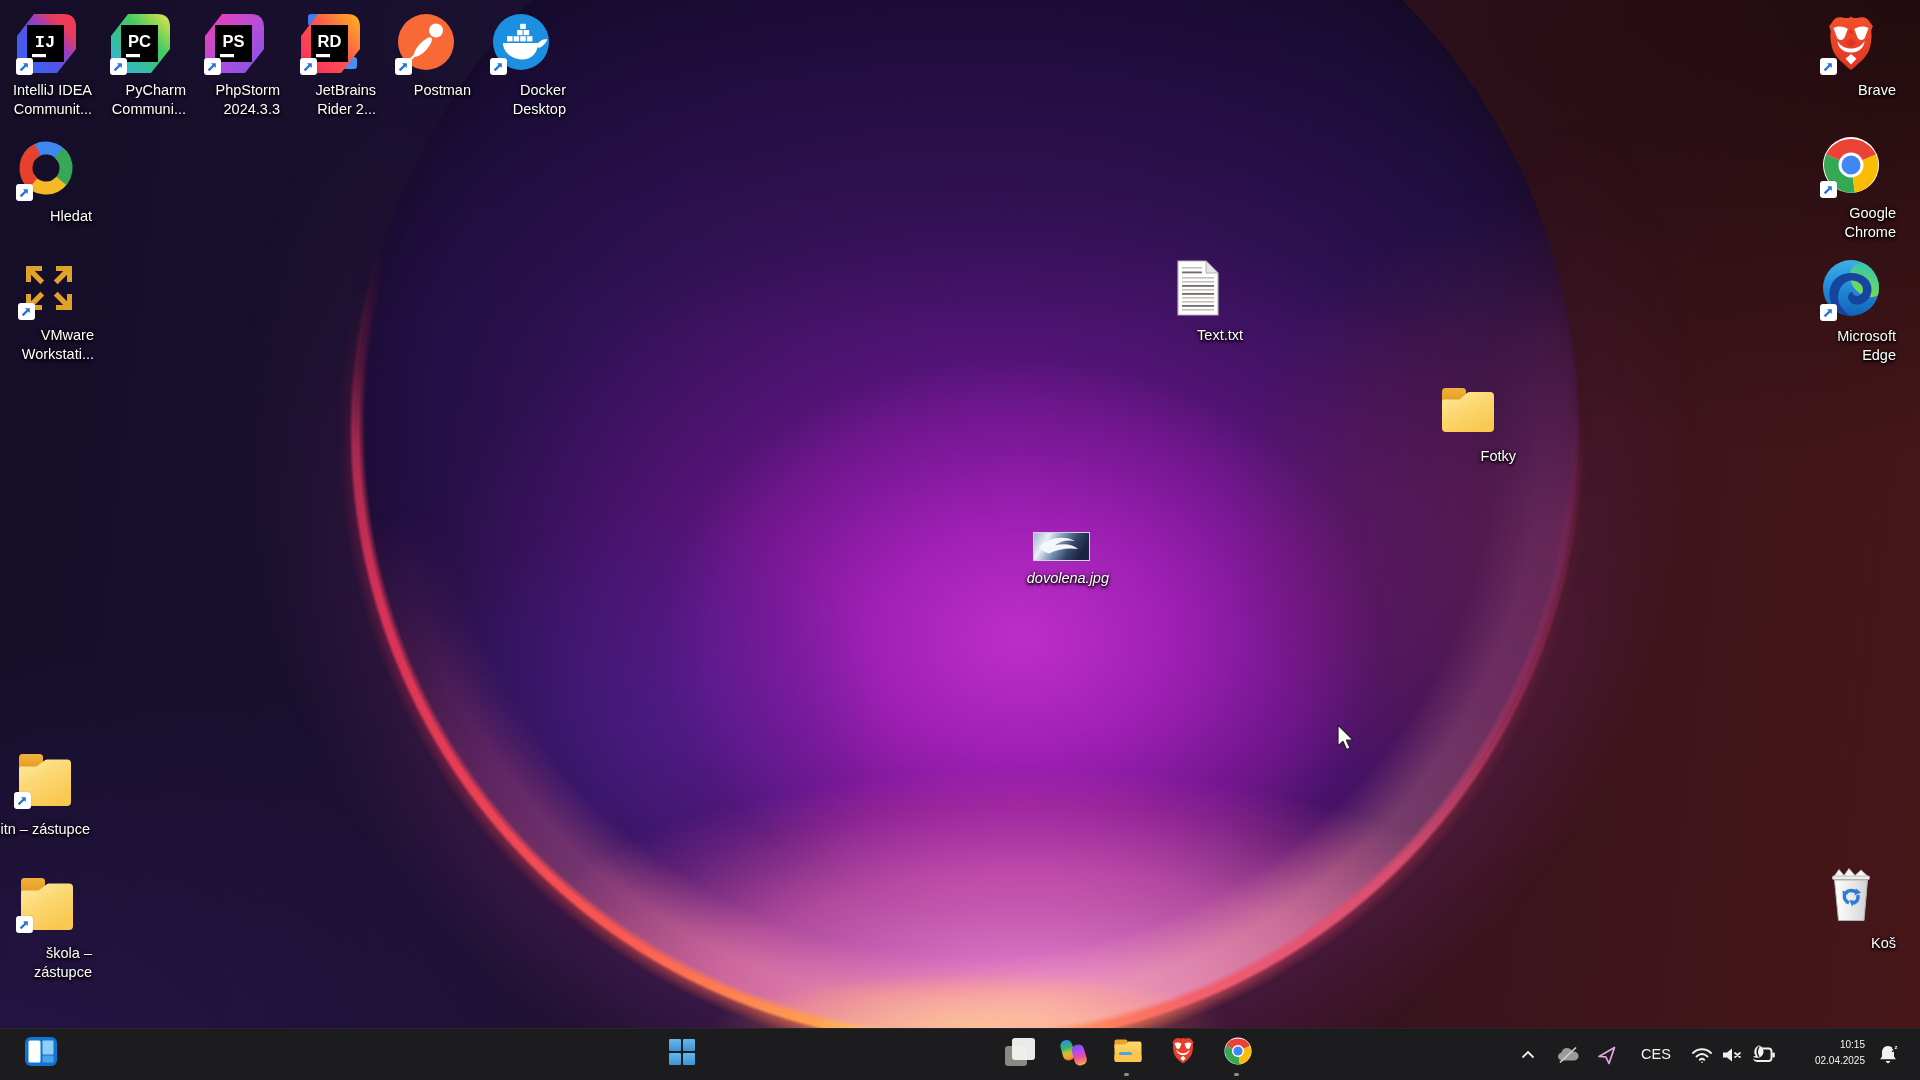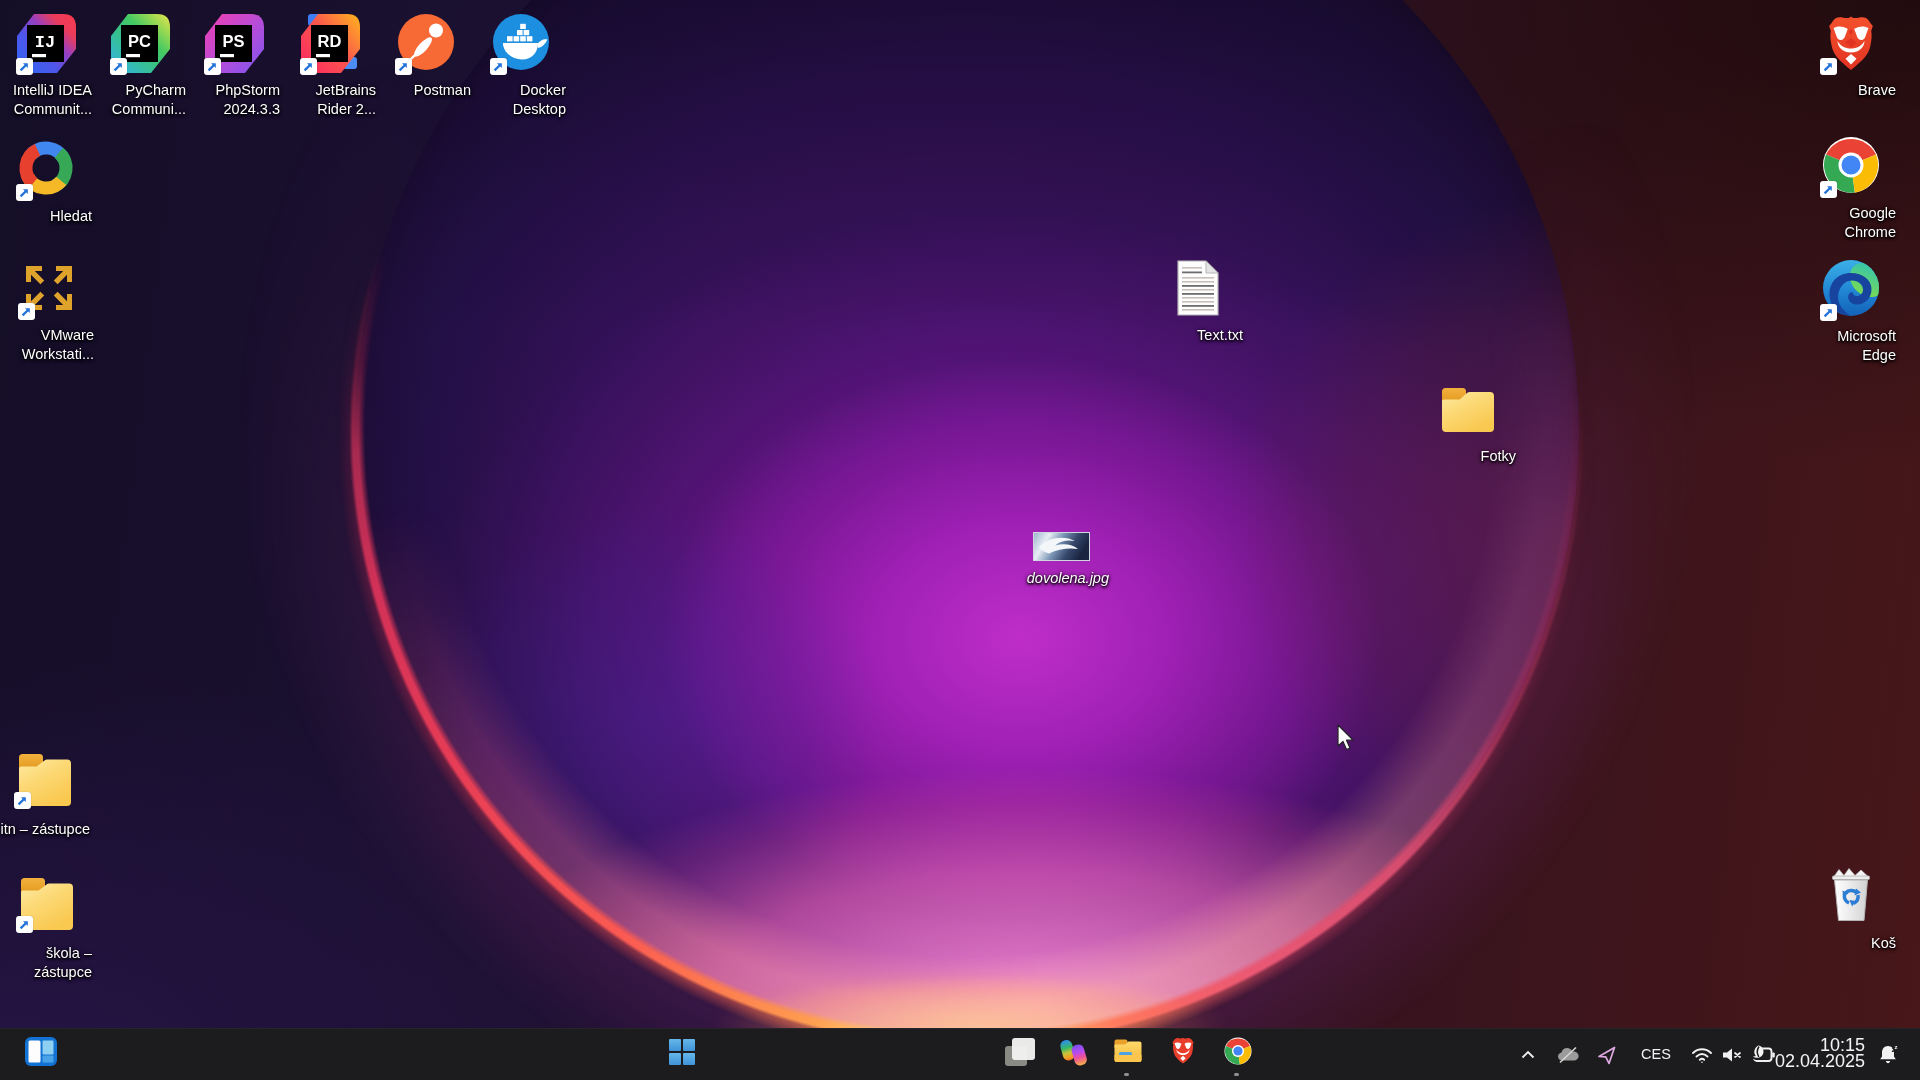--- a/index.html
+++ b/index.html
@@ -69,21 +69,21 @@
        border-top:1px solid rgba(255,255,255,0.05);box-sizing:border-box;}
   #widg{position:absolute;left:25px;top:8px;}
   #start{position:absolute;left:667px;top:8px;}
   #search{position:absolute;left:714px;top:3px;width:271px;height:39px;background:#36363a;
       border:1px solid #47474b;border-radius:20px;box-sizing:border-box;color:#dedede;}
   #search .mg{position:absolute;left:14px;top:9px;}
   #search .tx{position:absolute;left:44px;top:8px;font-size:16px;}
   .tb{position:absolute;top:7px;}
   .ind{position:absolute;top:44px;width:5px;height:3px;border-radius:2px;background:#909090;}
   .tri{position:absolute;top:15px;}
-  #clock{position:absolute;right:55px;top:7px;text-align:right;font-size:18px;line-height:16px;color:#f4f4f4;padding-top:1px;}
+  #clock{position:absolute;right:55px;top:7px;text-align:right;font-size:10px;line-height:16px;color:#f4f4f4;padding-top:1px;}
 </style>
 </head>
 <body>
 <div id="base"></div>
 <div id="outerglow"></div>
 <div id="glowring"></div>
 <div id="interior"></div>
 <div id="innerring"></div>
 <div id="ring"></div>
 <div id="bglow"></div>

